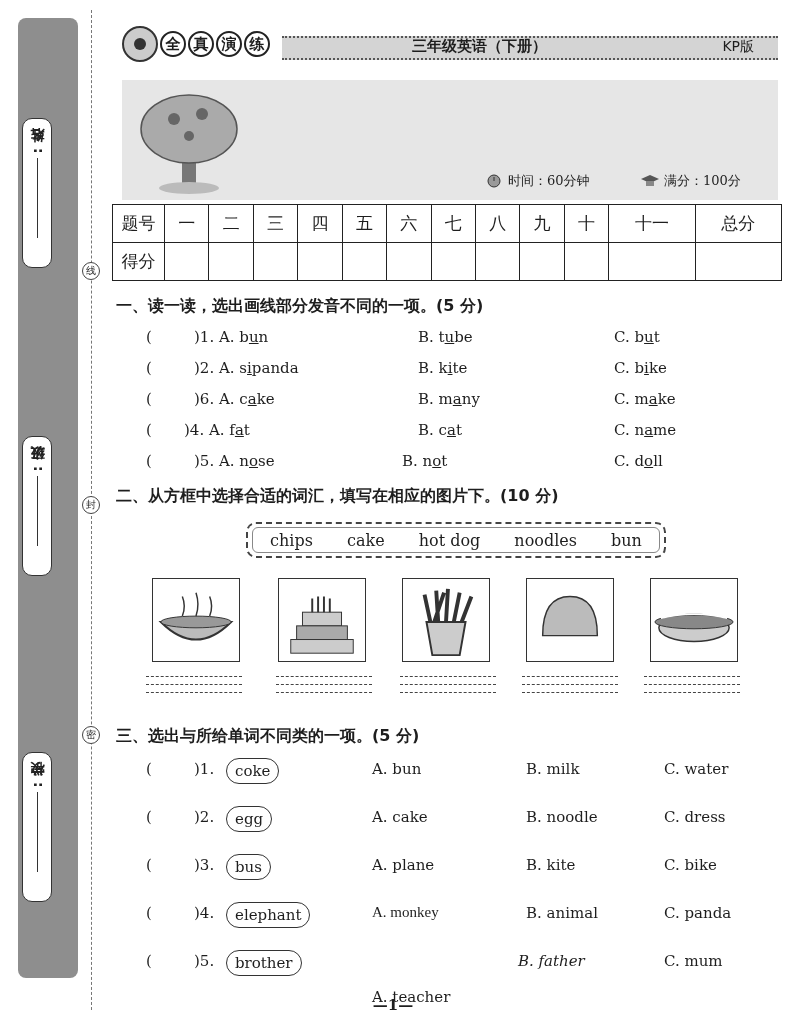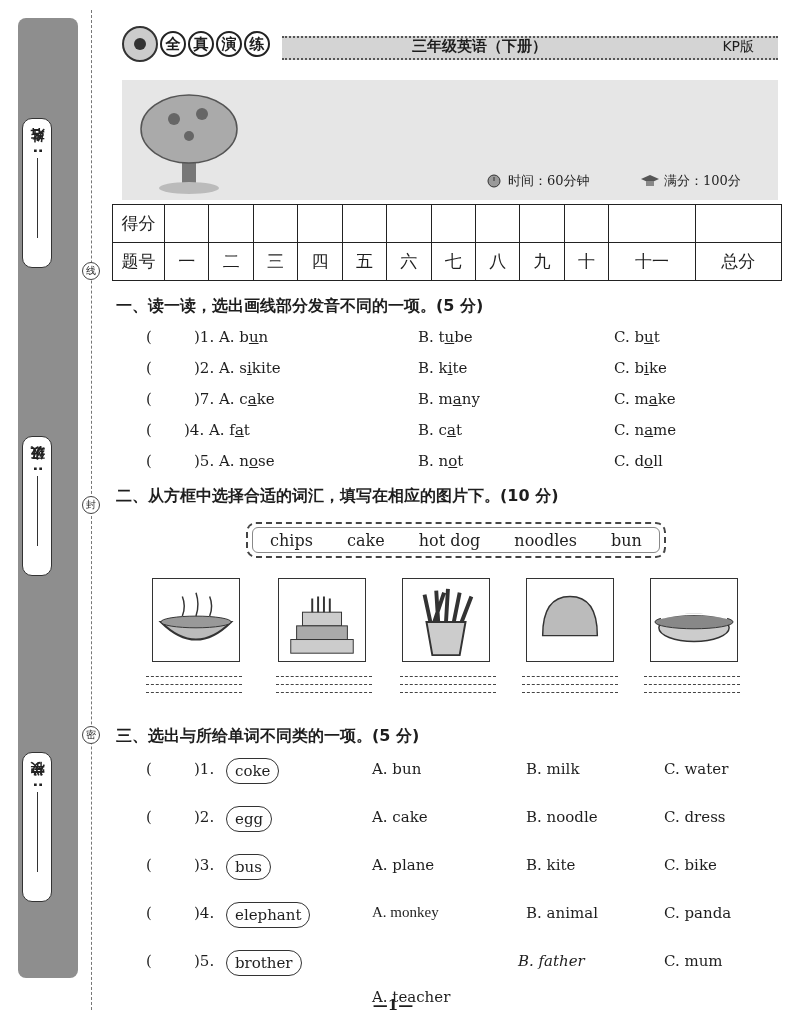--- a/index.html
+++ b/index.html
@@ -171,82 +171,82 @@
         <polygon points="1,5 10,1 19,5 10,9" fill="#555"></polygon>
         <rect x="6" y="7" width="8" height="5" fill="#888"></rect>
       </svg>
     <span>满分：100分</span>
   </div>
 </div>
 
 <table class="score-table">
   <tbody>
       <tr>
-    <td class="rowhead">得分</td>
-    <td></td>
-    <td></td>
-    <td></td>
-    <td></td>
-    <td></td>
-    <td></td>
-    <td></td>
-    <td></td>
-    <td></td>
-    <td></td>
-    <td></td>
-    <td></td>
-  </tr>
-  <tr>
     <td class="rowhead">题号</td>
     <td>一</td>
     <td>二</td>
     <td>三</td>
     <td>四</td>
     <td>五</td>
     <td>六</td>
     <td>七</td>
     <td>八</td>
     <td>九</td>
     <td>十</td>
     <td>十一</td>
     <td>总分</td>
   </tr>
+  <tr>
+    <td class="rowhead">得分</td>
+    <td></td>
+    <td></td>
+    <td></td>
+    <td></td>
+    <td></td>
+    <td></td>
+    <td></td>
+    <td></td>
+    <td></td>
+    <td></td>
+    <td></td>
+    <td></td>
+  </tr>
 </tbody>
   </table>
 
 <div class="section-title" style="top:296px;">一、读一读，选出画线部分发音不同的一项。(5 分)</div>
 
 <div class="q-row" style="top:328px;">
   <span style="left:4px;">(</span>
   <span style="left:52px;"><span style="position:static">)1. A.</span> <span style="position:static">b</span><span class="u" style="position:static">u</span><span style="position:static">n</span></span>
   <span style="left:276px;"><span style="position:static">B. t</span><span class="u" style="position:static">u</span><span style="position:static">be</span></span>
   <span style="left:472px;"><span style="position:static">C. b</span><span class="u" style="position:static">u</span><span style="position:static">t</span></span>
 </div>
 <div class="q-row" style="top:359px;">
   <span style="left:4px;">(</span>
-  <span style="left:52px;"><span style="position:static">)2. A.</span> <span style="position:static">s</span><span class="u" style="position:static">i</span><span style="position:static">kite</span></span>
+  <span style="left:52px;"><span style="position:static">)2. A.</span> <span style="position:static">s</span><span class="u" style="position:static">i</span><span style="position:static">panda</span></span>
   <span style="left:276px;"><span style="position:static">B. k</span><span class="u" style="position:static">i</span><span style="position:static">te</span></span>
   <span style="left:472px;"><span style="position:static">C. b</span><span class="u" style="position:static">i</span><span style="position:static">ke</span></span>
 </div>
 <div class="q-row" style="top:390px;">
   <span style="left:4px;">(</span>
-  <span style="left:52px;"><span style="position:static">)7. A.</span> <span style="position:static">c</span><span class="u" style="position:static">a</span><span style="position:static">ke</span></span>
+  <span style="left:52px;"><span style="position:static">)6. A.</span> <span style="position:static">c</span><span class="u" style="position:static">a</span><span style="position:static">ke</span></span>
   <span style="left:276px;"><span style="position:static">B. m</span><span class="u" style="position:static">a</span><span style="position:static">ny</span></span>
   <span style="left:472px;"><span style="position:static">C. m</span><span class="u" style="position:static">a</span><span style="position:static">ke</span></span>
 </div>
 <div class="q-row" style="top:421px;">
   <span style="left:4px;">(</span>
   <span style="left:42px;"><span style="position:static">)4. A.</span> <span style="position:static">f</span><span class="u" style="position:static">a</span><span style="position:static">t</span></span>
   <span style="left:276px;"><span style="position:static">B. c</span><span class="u" style="position:static">a</span><span style="position:static">t</span></span>
   <span style="left:472px;"><span style="position:static">C. n</span><span class="u" style="position:static">a</span><span style="position:static">me</span></span>
 </div>
 <div class="q-row" style="top:452px;">
   <span style="left:4px;">(</span>
   <span style="left:52px;"><span style="position:static">)5. A.</span> <span style="position:static">n</span><span class="u" style="position:static">o</span><span style="position:static">se</span></span>
-  <span style="left:276px;text-align:right;"><span style="position:static">B. n</span><span class="u" style="position:static">o</span><span style="position:static">t</span></span>
+  <span style="left:260px;text-align:right;"><span style="position:static">B. n</span><span class="u" style="position:static">o</span><span style="position:static">t</span></span>
   <span style="left:472px;"><span style="position:static">C. d</span><span class="u" style="position:static">o</span><span style="position:static">ll</span></span>
 </div>
 
 <div class="section-title" style="top:486px;">二、从方框中选择合适的词汇，填写在相应的图片下。(10 分)</div>
 <div class="word-box">
   <div class="word-box-inner">
     <span>chips</span>
     <span>cake</span>
     <span>hot dog</span>
     <span>noodles</span>

